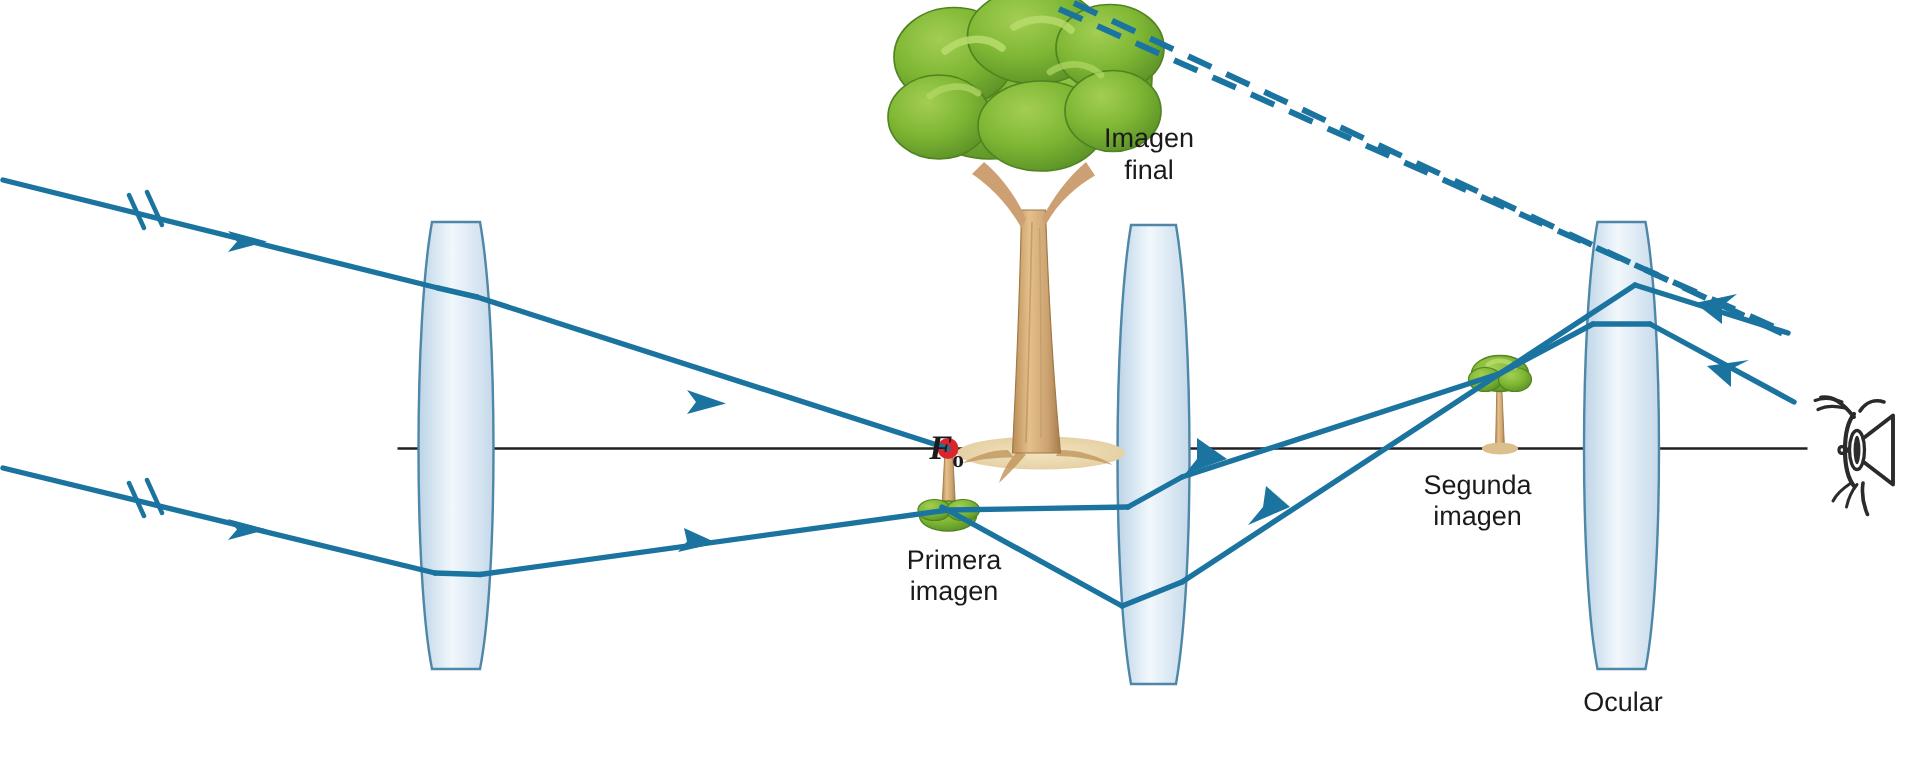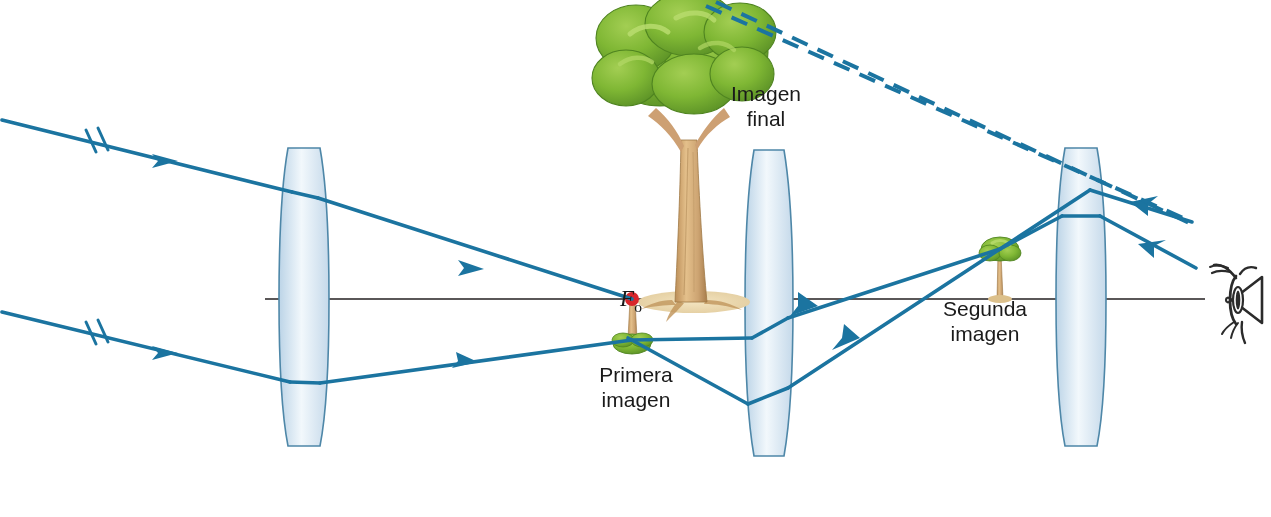--- a/index.html
+++ b/index.html
@@ -20,31 +20,32 @@
   #stage svg {
     position: absolute;
     top: 0;
     left: 0;
     width: 1271px;
     height: 517px;
   }
   .lbl {
     position: absolute;
     font-family: "Liberation Sans", sans-serif;
-    font-size: 21px;
+    font-size: 18px;
     color: #1a1a1a;
     text-align: center;
     line-height: 1.18;
     white-space: pre-line;
     user-select: none;
   }
   .lbl-focal {
     font-family: "Liberation Serif", serif;
     font-style: italic;
     font-size: 23px;
+    font-weight: bold;
   }
   .lbl-focal sub {
     font-style: normal;
     font-size: 0.68em;
   }
 </style>
 </head>
 <body>
 
 <div id="stage">
@@ -257,23 +258,24 @@
       <path d="M 1242 322 C 1241 329, 1242 336, 1245 343" stroke-width="2.4"></path>
     </g>
   </svg>
 
   <div class="lbl lbl-focal" style="left: 606px; top: 258px; width: 50px;">
     <span>F</span><sub>o</sub>
   </div>
 
 
 
+  <div class="lbl" style="left: 1002px; top: 458px; width: 160px;">Ocular</div>
 
   <div class="lbl" style="left: 551px; top: 363px; width: 170px;">Primera
 imagen</div>
 
-  <div class="lbl" style="left: 900px; top: 297px; width: 170px; text-align: center;">Segunda
+  <div class="lbl" style="left: 900px; top: 313px; width: 170px; text-align: center;">Segunda
 imagen</div>
 
   <div class="lbl" style="left: 676px; top: 82px; width: 180px;">Imagen
 final</div>
 
 </div>
 
 </body></html>

